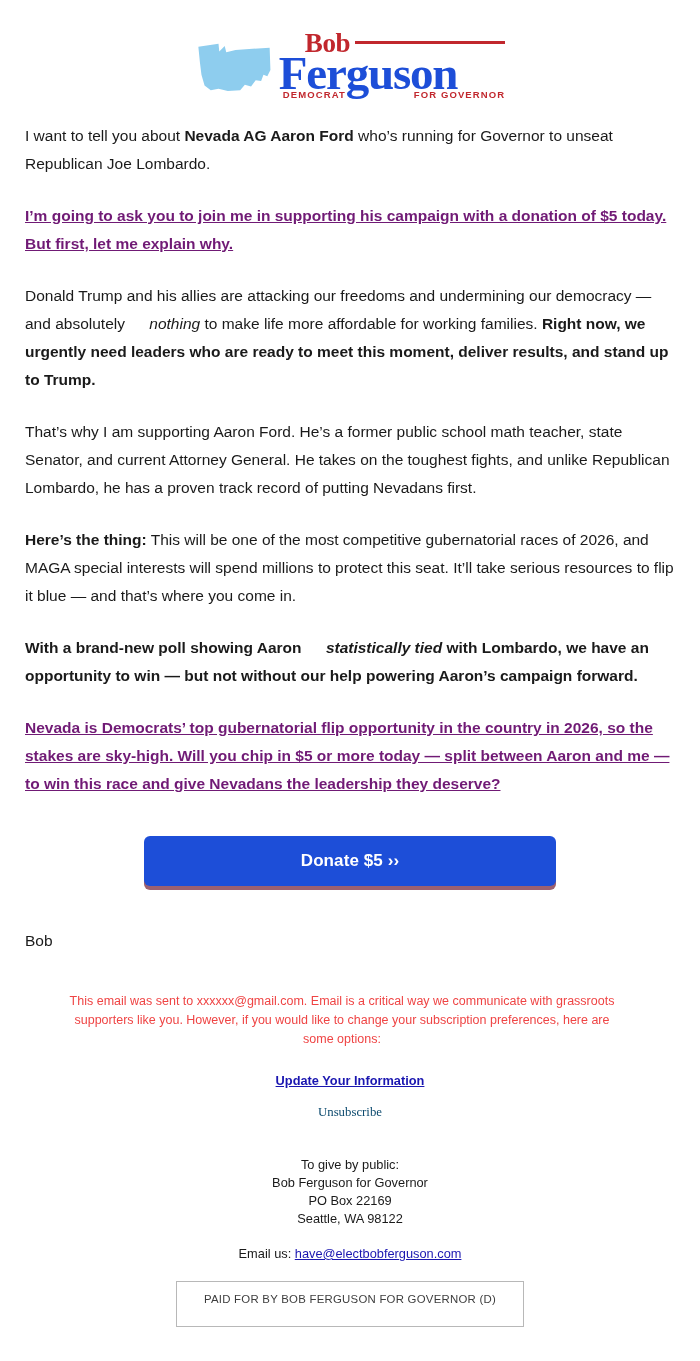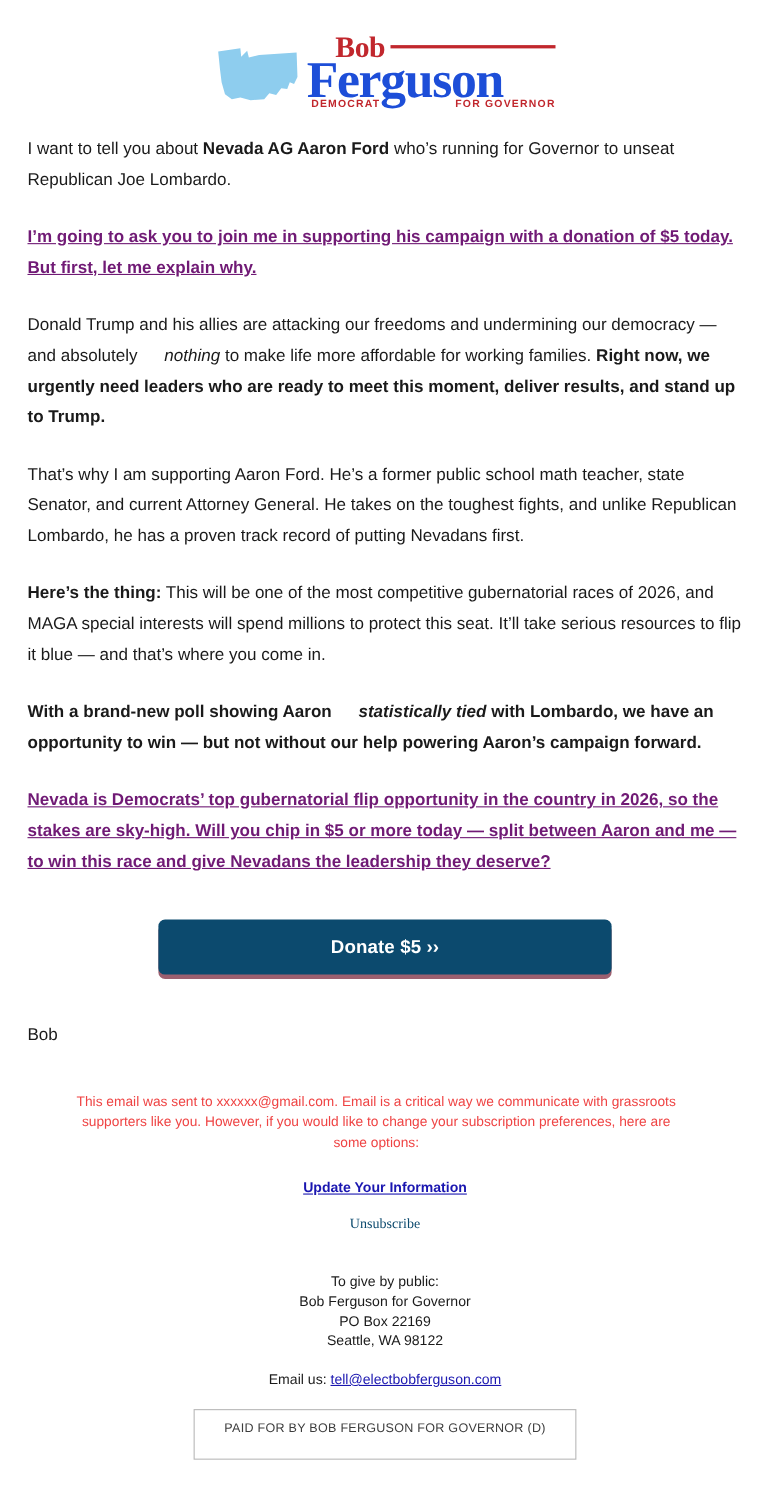--- a/index.html
+++ b/index.html
@@ -111,21 +111,21 @@
 
   
   .cta-wrap {
     padding: 14px 0 0 0;
     display: flex;
     justify-content: center;
   }
   .cta-button {
     width: 412px;
     height: 50px;
-    background: #0c4a6e;
+    background: #1d4ed8;
     border: none;
     border-radius: 6px;
     box-shadow: 0 4px 0 0 #9c6070;
     color: #ffffff;
     font-family: "Liberation Sans", sans-serif;
     font-size: 17px;
     font-weight: bold;
     letter-spacing: 0.1px;
     cursor: pointer;
     display: flex;
@@ -275,21 +275,21 @@
     <div class="footer-plain">Unsubscribe</div>
 
     <div class="footer-address">
       <div>To give by public:</div>
       <div>Bob Ferguson for Governor</div>
       <div>PO Box 22169</div>
       <div>Seattle, WA 98122</div>
     </div>
 
     <div class="footer-email-row">
-      <span>Email us: </span><a class="email-link" href="#">tell@electbobferguson.com</a>
+      <span>Email us: </span><a class="email-link" href="#">have@electbobferguson.com</a>
     </div>
 
     <div class="paid-box">
       <div class="paid-line1">PAID FOR BY BOB FERGUSON FOR GOVERNOR (D)</div>
 
     </div>
   </div>
 
 </div>
 

